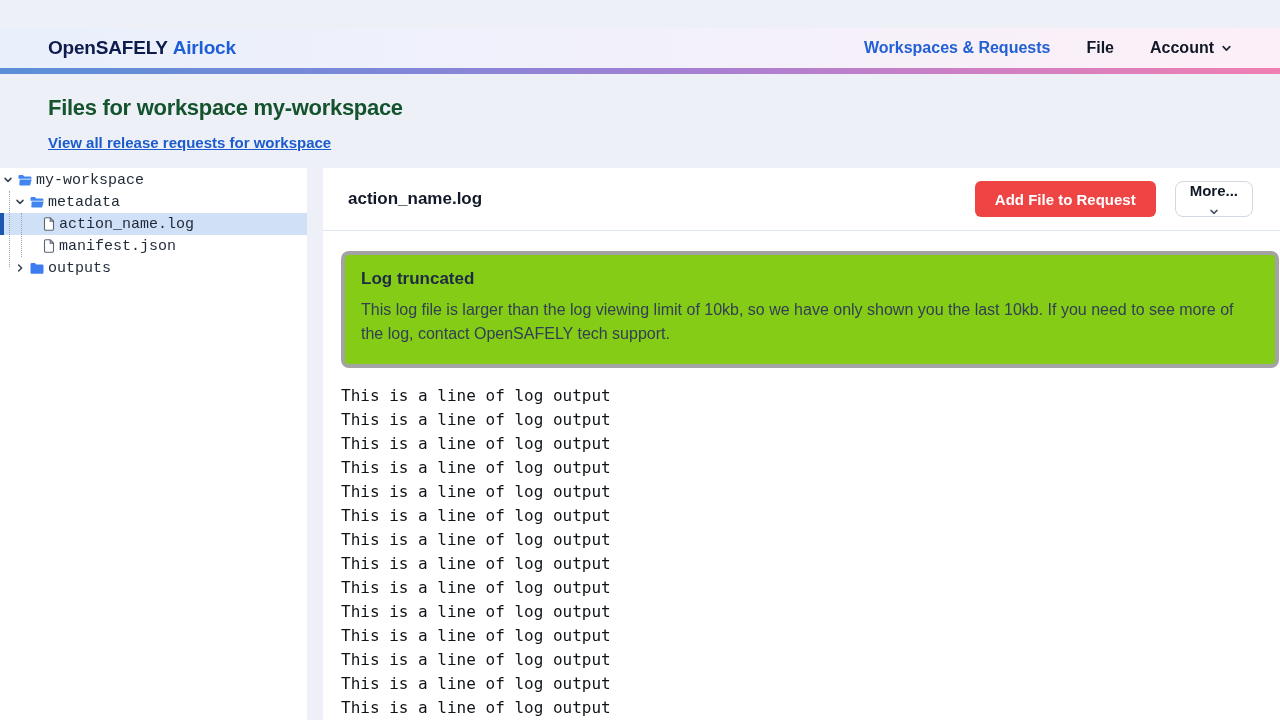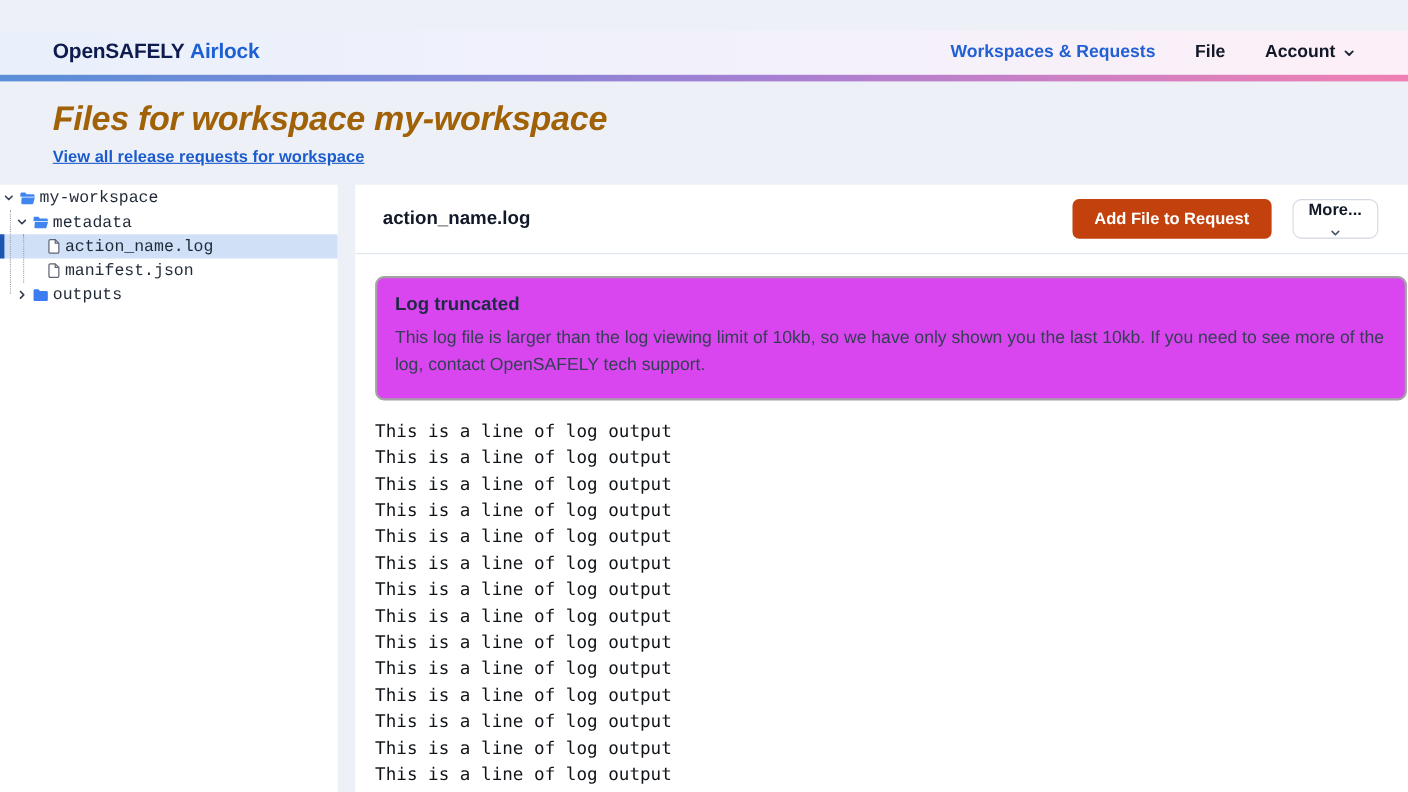--- a/index.html
+++ b/index.html
@@ -32,21 +32,21 @@
   .chev { display: inline-block; }
 
   
   .gradient-bar {
     height: 6px;
     background: linear-gradient(90deg, #5a8fd8 0%, #7e87d8 30%, #a77fd2 55%, #cc7fc4 75%, #f07fb2 100%);
   }
 
   
   .page-header { padding: 19px 48px 0 48px; height: 94px; }
-  .page-title { font-size: 31px; font-weight: 700; color: #a16207; letter-spacing: -0.3px; line-height: 30px; font-style: italic; }
+  .page-title { font-size: 22px; font-weight: 700; color: #14532d; letter-spacing: -0.3px; line-height: 30px; }
   .page-header-link {
     display: inline-block; margin-top: 11px;
     font-size: 15px; font-weight: 700; color: #1c5bcd; text-decoration: underline; cursor: pointer; text-align: center;
   }
 
   
   .content { display: flex; height: 572px; }
   .tree-panel {
     width: 307px; min-width: 307px; background: #ffffff; margin-right: 16px;
     position: relative; overflow: hidden; padding-top: 1px; font-family: Liberation Mono, monospace;
@@ -76,36 +76,36 @@
 
   
   .file-header {
     display: flex; align-items: center; justify-content: space-between;
     padding: 13px 27px 13px 25px; height: 63px;
     border-bottom: 1px solid #dde4ee;
   }
   .file-title { font-size: 17px; font-weight: 700; color: #111827; }
   .header-actions { display: flex; align-items: center; gap: 19px; }
   .btn-green {
-    background: #c2410c; color: #ffffff; border: none; border-radius: 6px;
+    background: #ef4444; color: #ffffff; border: none; border-radius: 6px;
     font-family: "Liberation Sans", sans-serif;
     font-size: 15px; font-weight: 700; padding: 0 20px; height: 36px; cursor: pointer;
   }
   .btn-more {
     background: #ffffff; color: #111827; border: 1px solid #d2d8e0; border-radius: 8px;
     font-family: "Liberation Sans", sans-serif;
     font-size: 15px; font-weight: 700; padding: 0 14px; height: 36px; cursor: pointer;
     display: inline-flex; align-items: center; gap: 8px; flex-direction: column;
   }
 
   
   .file-body { flex: 1; padding: 20px 1px 0 18px; overflow: hidden; }
   .notice-card {
-    border: 2px solid #a3a3a3; border-radius: 8px;
-    padding: 14px 16px 18px 16px; background: #d946ef;
+    border: 4px solid #a3a3a3; border-radius: 8px;
+    padding: 14px 16px 18px 16px; background: #84cc16;
   }
   .notice-title { font-size: 17px; font-weight: 700; color: #1e2a44; margin-bottom: 9px; }
   .notice-body { font-size: 16px; color: #323f54; line-height: 24px; max-width: 930px; }
   .log-output {
     margin-top: 16px;
     font-family: "DejaVu Sans Mono", "Liberation Mono", monospace;
     font-size: 16px; line-height: 24px; color: #101418; white-space: pre;
   }
 
   svg { display: block; }

